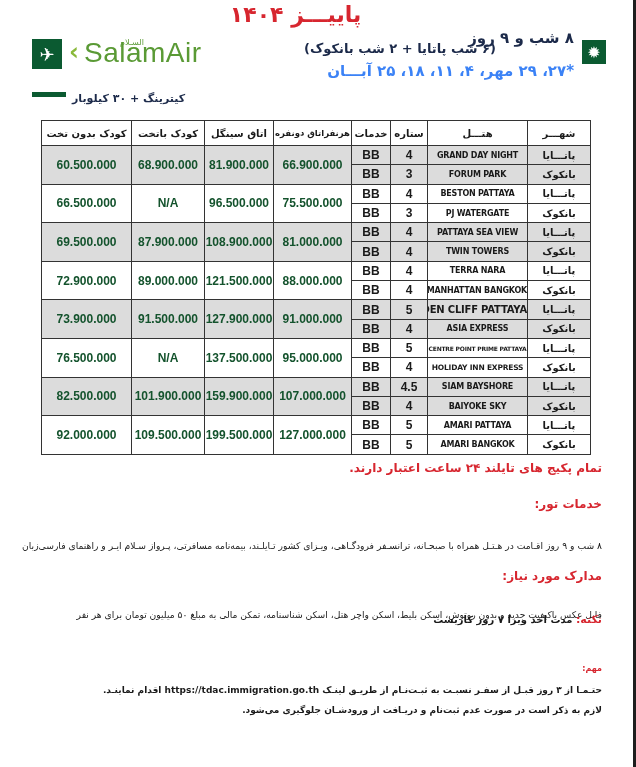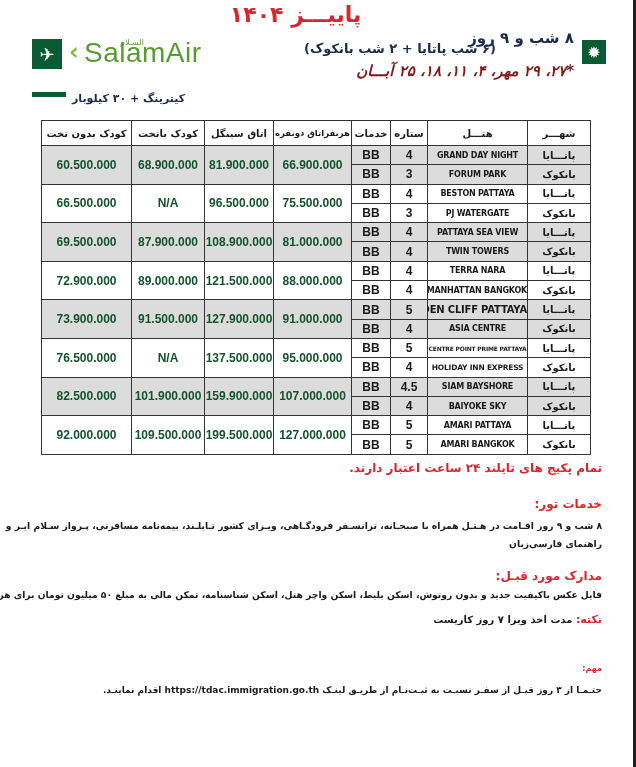--- a/index.html
+++ b/index.html
@@ -21,21 +21,21 @@
   .tour-line1 {
     position: absolute; top: 29px; right: 62px; direction: rtl; font-weight: bold;
     color: #1c2a4a; font-size: 15px; white-space: nowrap;
   }
   .tour-line2 {
     position: absolute; top: 60px; right: 62px; direction: rtl; font-weight: bold;
     color: #1c2a4a; font-size: 12px; white-space: nowrap;
   }
   .dates {
     position: absolute; top: 84px; right: 62px; direction: rtl; font-weight: bold;
-    color: #7f1d1d; font-size: 15px; white-space: nowrap; font-style: italic;
+    color: #3b82f6; font-size: 15px; white-space: nowrap;
   }
   .logo-plane {
     position: absolute; top: 39px; left: 32px; width: 30px; height: 30px; background: #0b5a31;
     color: #ffffff; display: flex; align-items: center; justify-content: center; font-size: 18px;
   }
   .logo-chev { position: absolute; top: 38px; left: 69px; color: #8ab93a; font-size: 24px; font-weight: bold; }
   .logo-text {
     position: absolute; top: 37px; left: 84px; color: #5a9a35; font-family: "Liberation Sans", sans-serif;
     font-size: 28px; letter-spacing: 0.5px;
   }
@@ -62,22 +62,22 @@
   td.price-cell { font-family: Liberation Sans, sans-serif; font-weight: bold; font-size: 12px; color: #14532d; }
   tr.g td { background: #dcdcdc; }
   tr.w td { background: #ffffff; }
 
   .validity {
     position: absolute; top: 460px; right: 34px; direction: rtl; color: #d7262f; font-weight: bold;
     font-size: 12px; line-height: 16px; width: 560px; text-align: right;
   }
   .sec-title { position: absolute; right: 34px; direction: rtl; color: #d7262f; font-weight: bold; font-size: 12px; }
   .body-text {
-    position: absolute; right: 34px; direction: rtl; color: #1a1a1a; font-weight: bold; font-size: 9.2px;
-    line-height: 18px; width: 600px; text-align: right;
+    position: absolute; right: 34px; direction: rtl; color: #1a1a1a; font-weight: normal; font-size: 9.2px;
+    line-height: 18px; width: 600px; text-align: right; margin-top: 20px;
   }
   .note-line { position: absolute; top: 613px; right: 34px; direction: rtl; font-size: 10px; font-weight: bold; white-space: nowrap; }
   .note-label { color: #d7262f; font-size: 11px; }
   .important-title { position: absolute; top: 664px; right: 34px; direction: rtl; color: #d7262f; font-size: 8px; font-weight: bold; }
   .important-text {
     position: absolute; top: 680px; right: 34px; direction: rtl; font-weight: bold; font-size: 9px;
     line-height: 20px; width: 600px; text-align: right; color: #1a1a1a;
   }
   .important-text div { white-space: nowrap; }
 </style>
@@ -198,21 +198,21 @@
       <td class="hotel" style="font-size:10px;">GARDEN CLIFF PATTAYA</td>
       <td class="star">5</td>
       <td class="svc">BB</td>
       <td class="price-cell" rowspan="2">91.000.000</td>
       <td class="price-cell" rowspan="2">127.900.000</td>
       <td class="price-cell" rowspan="2">91.500.000</td>
       <td class="price-cell" rowspan="2">73.900.000</td>
     </tr>
     <tr class="g">
       <td class="city">بانکوک</td>
-      <td class="hotel">ASIA CENTRE</td>
+      <td class="hotel">ASIA EXPRESS</td>
       <td class="star">4</td>
       <td class="svc">BB</td>
     </tr>
 
     <tr class="w">
       <td class="city">پاتـــایا</td>
       <td class="hotel small">CENTRE POINT PRIME PATTAYA</td>
       <td class="star">5</td>
       <td class="svc">BB</td>
       <td class="price-cell" rowspan="2">95.000.000</td>
@@ -261,23 +261,24 @@
       <td class="svc">BB</td>
     </tr>
   </tbody>
 </table>
 
 <div class="validity">تمام پکیج های تایلند ۲۴ ساعت اعتبار دارند.</div>
 
 <div class="sec-title" style="top:497px;">خدمات تور:</div>
 <div class="body-text" style="top:517px;">۸ شب و ۹ روز اقـامت در هـتـل همراه با صبحـانه، ترانسـفر فرودگـاهی، ویـزای کشور تـایلـند، بیمه‌نامه مسافرتی، پـرواز سـلام ایـر و راهنمای فارسی‌زبان</div>
 
-<div class="sec-title" style="top:569px;">مدارک مورد قبـل:</div>
+<div class="sec-title" style="top:569px;">مدارک مورد نیاز:</div>
 <div class="body-text" style="top:586px; white-space:nowrap;">فایل عکس باکیفیت جدید و بدون روتوش، اسکن بلیط، اسکن واچر هتل، اسکن شناسنامه، تمکن مالی به مبلغ ۵۰ میلیون تومان برای هر نفر</div>
 
 <div class="note-line">
   <span class="note-label">نکته:</span><span> مدت اخذ ویزا ۷ روز کاریست</span>
 </div>
 
 <div class="important-title">مهم:</div>
 <div class="important-text">
   <div>حتـمـا از ۳ روز قبـل از سفـر نسبـت به ثبـت‌نـام از طریـق لینـک https://tdac.immigration.go.th اقدام نماینـد.</div>
+  <div>لازم به ذکر است در صورت عدم ثبت‌نام و دریـافت از ورودشـان جلوگیری می‌شود.</div>
 </div>
 
 </body></html>

